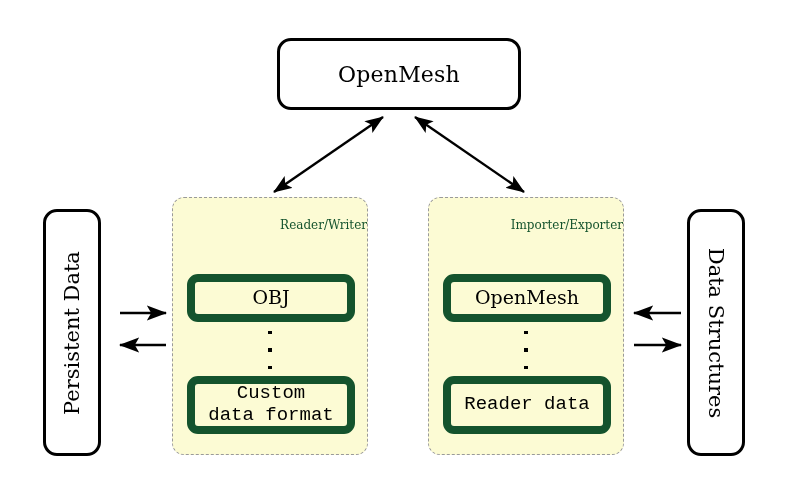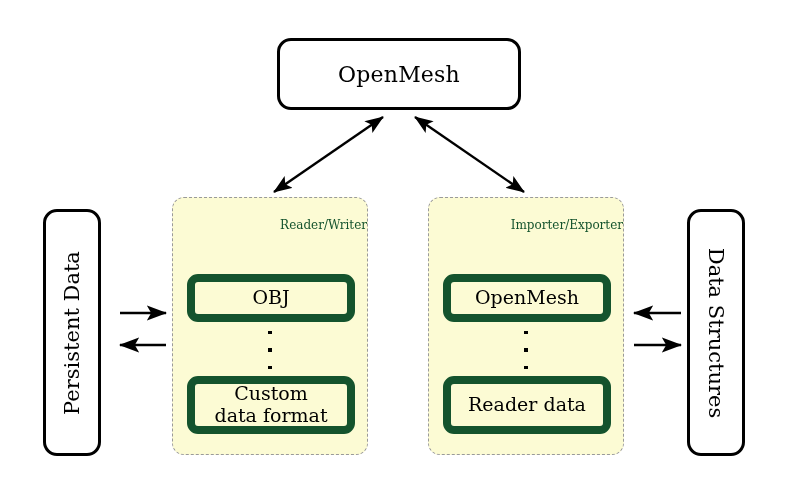--- a/index.html
+++ b/index.html
@@ -103,21 +103,21 @@
     background: #fcfbd4;
     display: flex;
     align-items: center;
     justify-content: center;
     text-align: center;
     color: #000000;
     font-size: 19px;
     line-height: 1.15;
   }
   .inner-box.first { top: 76px;  height: 48px; }
-  .inner-box.last  { top: 178px; height: 58px; }
+  .inner-box.last  { top: 178px; height: 58px; font-family: Liberation Mono, monospace; }
 
   
   .vdots {
     position: absolute;
     left: 0;
     right: 0;
     top: 133px;
     height: 38px;
     display: flex;
     flex-direction: column;

